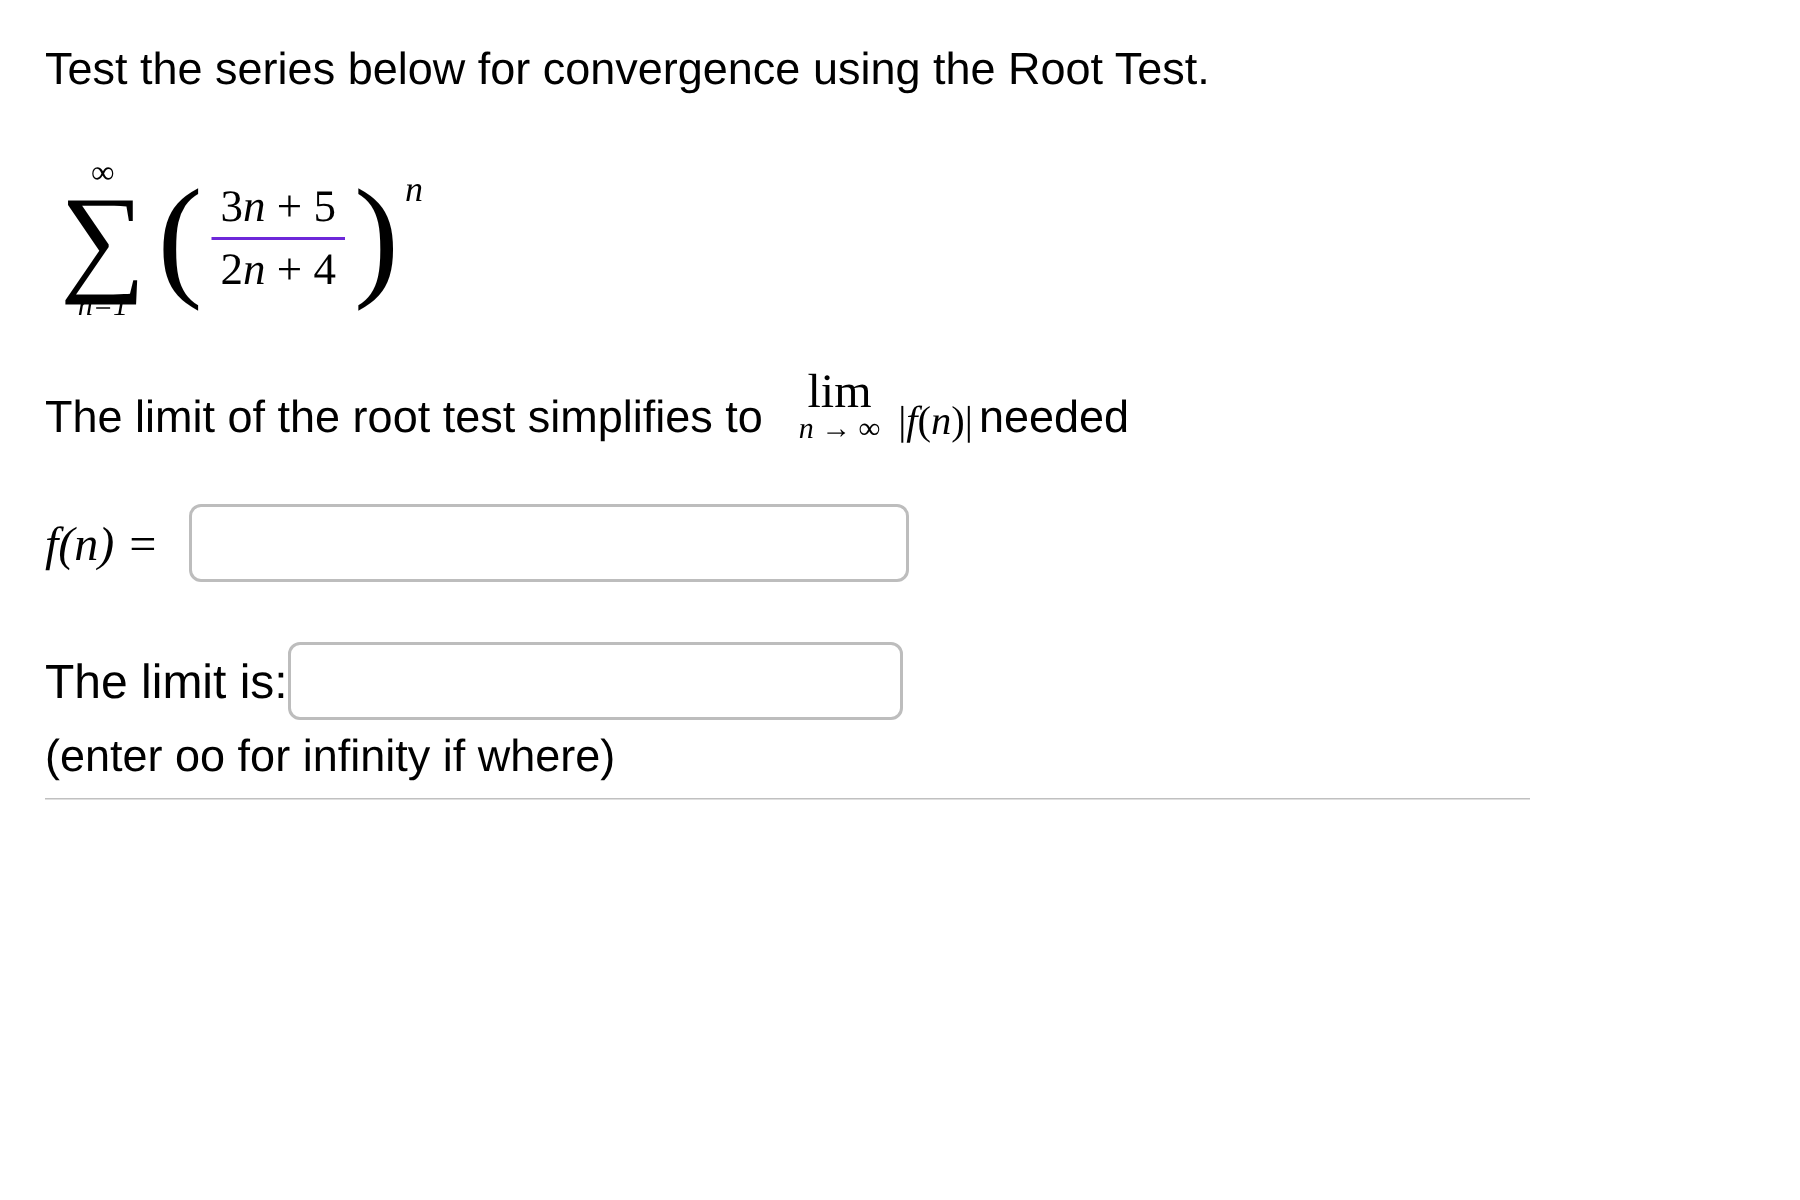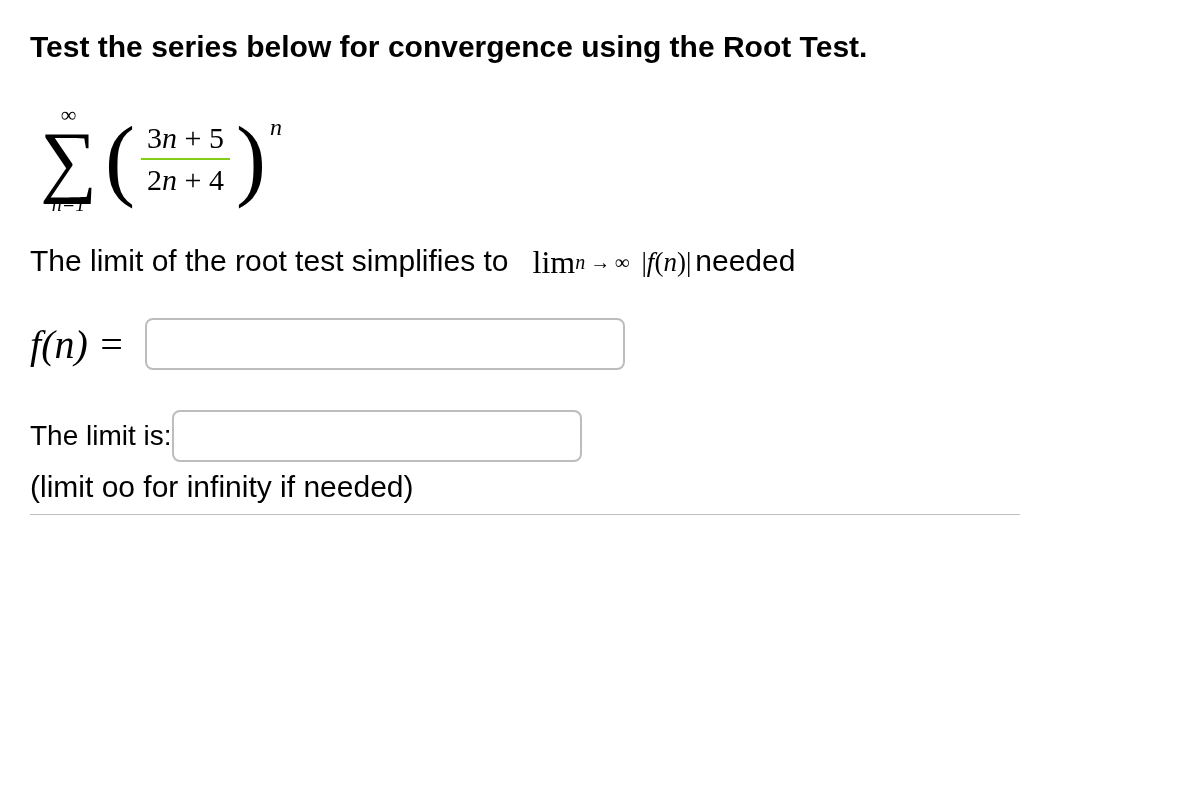--- a/index.html
+++ b/index.html
@@ -9,21 +9,20 @@
     font-size: 28px;
     color: #000;
     background: #fff;
     width: 1200px;
     height: 800px;
     box-sizing: border-box;
   }
   .question-text {
     font-size: 30px;
     margin-bottom: 30px;
-    font-weight: bold;
   }
   .math {
     font-family: 'Times New Roman', Times, serif;
     font-style: italic;
   }
   .math .rm {
     font-style: normal;
   }
   .series-wrap {
     display: inline-flex;
@@ -66,21 +65,21 @@
     flex-direction: column;
     align-items: flex-end;
     margin: 0 6px;
     font-size: 30px;
     line-height: 1.2;
   }
   .frac .num {
     padding: 0 6px 2px 6px;
   }
   .frac .den {
-    border-top: 2px solid #84cc16;
+    border-top: 2px solid #6d28d9;
     padding: 2px 6px 0 6px;
   }
   .exponent {
     font-size: 24px;
     font-style: italic;
     align-self: flex-start;
     margin-left: 4px;
     margin-top: -6px;
   }
   .limit-line {
@@ -88,20 +87,21 @@
     display: flex;
     align-items: flex-end;
     flex-wrap: wrap;
     margin-bottom: 40px;
   }
   .limit-line .text {
     margin-right: 16px;
   }
   .lim-block {
     display: inline-flex;
+    flex-direction: column;
     align-items: center;
     font-family: 'Times New Roman', Times, serif;
     line-height: 1;
     margin: 0 8px;
   }
   .lim-top {
     font-size: 32px;
     font-style: normal;
   }
   .lim-sub {
@@ -114,21 +114,21 @@
     margin: 0 4px;
   }
   .input-row {
     display: flex;
     align-items: center;
     margin-bottom: 40px;
   }
   .input-label {
     font-family: 'Times New Roman', Times, serif;
     font-style: italic;
-    font-size: 40px;
+    font-size: 32px;
     margin-right: 20px;
   }
   .text-input {
     border: 2px solid #bdbdbd;
     border-radius: 8px;
     height: 52px;
     font-size: 26px;
     padding: 4px 10px;
     box-sizing: border-box;
     background: #fff;
@@ -139,21 +139,21 @@
   }
   .limit-input {
     width: 410px;
   }
   .limit-is-row {
     display: flex;
     align-items: center;
     margin-bottom: 8px;
   }
   .limit-is-label {
-    font-size: 28px;
+    font-size: 32px;
   }
   .hint {
     font-size: 30px;
   }
   .sep {
     border-bottom: 1px solid #c0c0c0;
     margin-top: 10px;
     width: 990px;
   }
 </style>
@@ -207,18 +207,18 @@
     <span>f</span><span class="rm">(</span><span>n</span><span class="rm">)</span><span class="rm"> =</span>
   </span>
   <input type="text" class="text-input fn-input" value="" style="">
 </div>
 
 <div class="limit-is-row">
   <span class="limit-is-label">The limit is:</span>
   <input type="text" class="text-input limit-input" value="" style="">
 </div>
 
-<div class="hint">(limit oo for infinity if needed)</div>
+<div class="hint">(enter oo for infinity if where)</div>
 
 <div class="sep"></div>
 
 
 
 
 </body></html>

